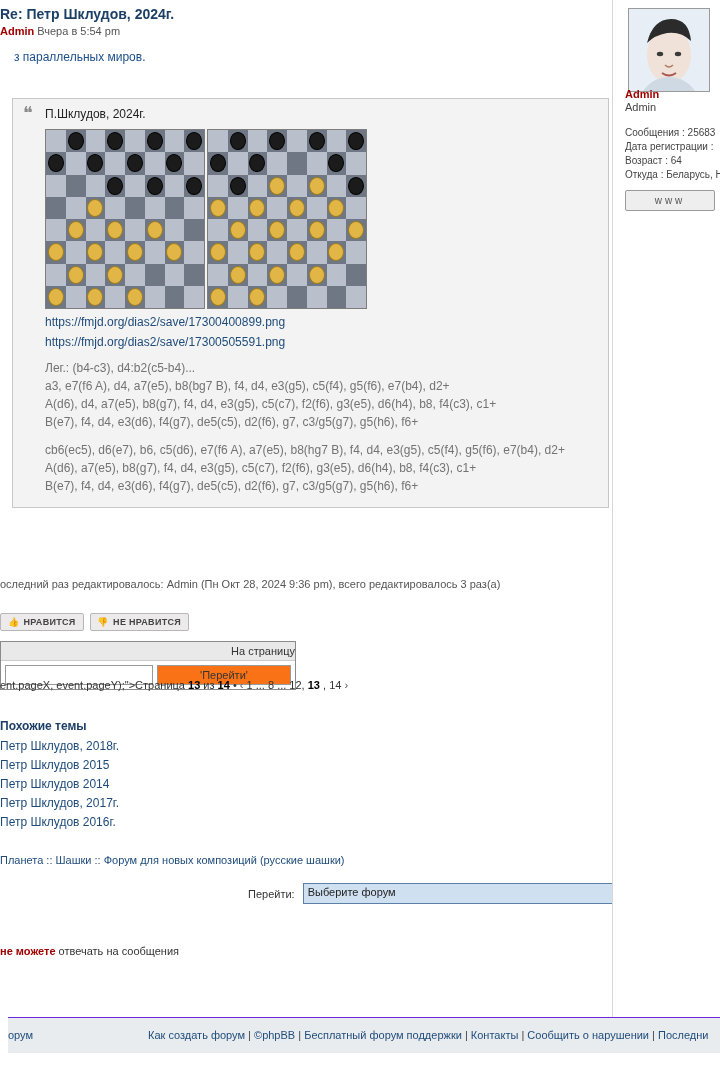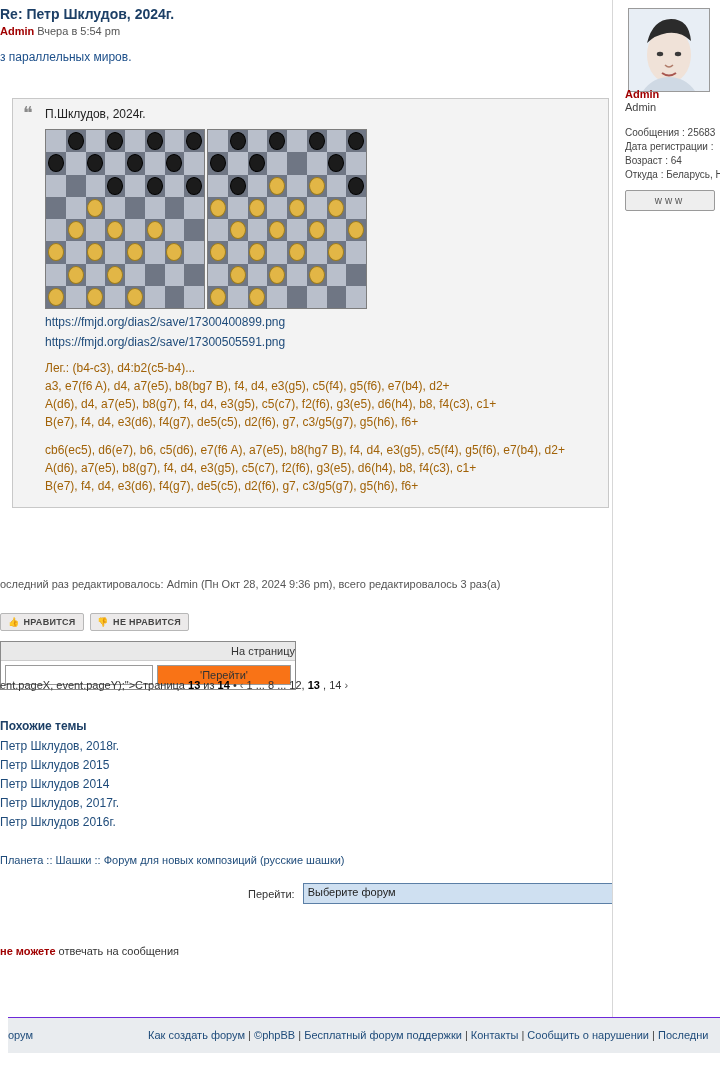--- a/index.html
+++ b/index.html
@@ -17,21 +17,21 @@
   .post-title{
     position:absolute;left:0;top:6px;
     font-size:14px;font-weight:bold;color:#1c3f66;
   }
   .post-meta{
     position:absolute;left:0;top:25px;font-size:11px;
   }
   .post-meta .author{color:#a00000;font-weight:bold;}
   .post-meta .date{color:#555;}
   .intro-line{
-    position:absolute;left:0;top:50px;font-size:12px;color:#1c4f8a;
+    position:absolute;left:0;top:50px;font-size:12px;color:#1c4f8a;padding-left:14px;
   }
   
   .quote{
     position:absolute;left:12px;top:98px;width:575px;
     border:1px solid #c8c8c8;background:#f3f3f3;
     padding:8px 10px 12px 10px;
   }
   .quote-head{font-size:12px;color:#333;margin:0 0 6px 22px;font-weight:bold;}
   .quote-mark{
     position:absolute;left:10px;top:8px;
@@ -45,21 +45,21 @@
     border:1px solid #7d7d7d;
   }
   .board.second{margin-left:2px;}
   .sq-l{background:#b9bfcb;}
   .sq-d{background:#6f7684;}
   .pc{width:100%;height:100%;display:flex;align-items:center;justify-content:center;}
   .pc i{display:block;width:72%;height:72%;border-radius:50%;}
   .pc i.w{background:#e2b646;border:1px solid #9d7c1c;}
   .pc i.b{background:#1b1b1b;border:1px solid #000;}
   .lnk{display:block;margin:6px 0 0 22px;font-size:12px;color:#1e4b7a;}
-  .moves{margin:10px 0 0 22px;font-size:12px;color:#a16207;line-height:18px;}
+  .moves{margin:10px 0 0 22px;font-size:12px;color:#737373;line-height:18px;}
   .moves .gap{height:10px;}
   .edited{
     position:absolute;left:0;top:578px;font-size:11px;color:#555;
   }
   
   .likes{position:absolute;left:0;top:613px;display:flex;gap:6px;}
   .likebtn{
     border:1px solid #b7b7b7;background:#eceaea;border-radius:2px;
     font-size:9px;font-weight:bold;color:#444;padding:3px 7px;letter-spacing:.3px;
     display:flex;align-items:center;gap:4px;

